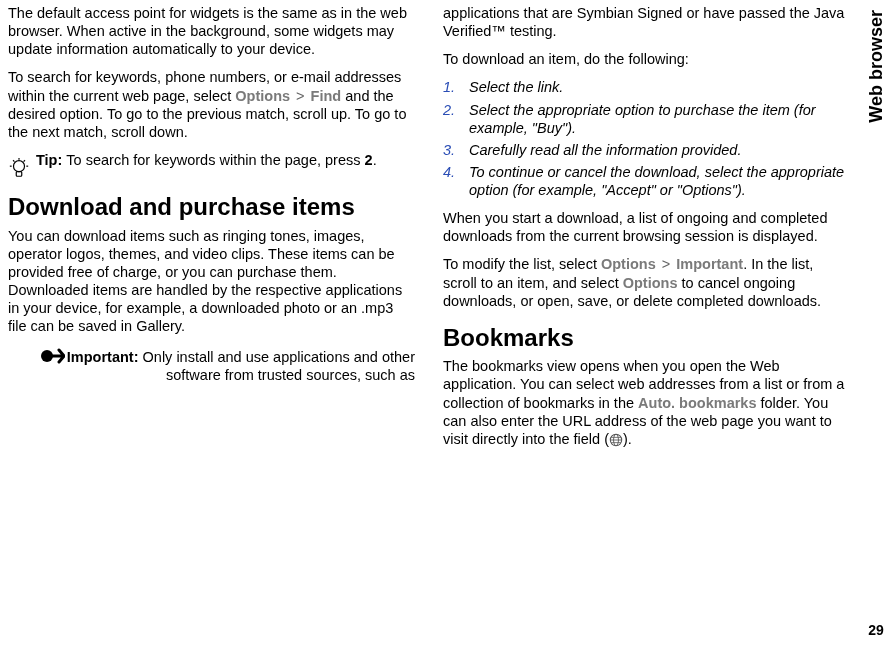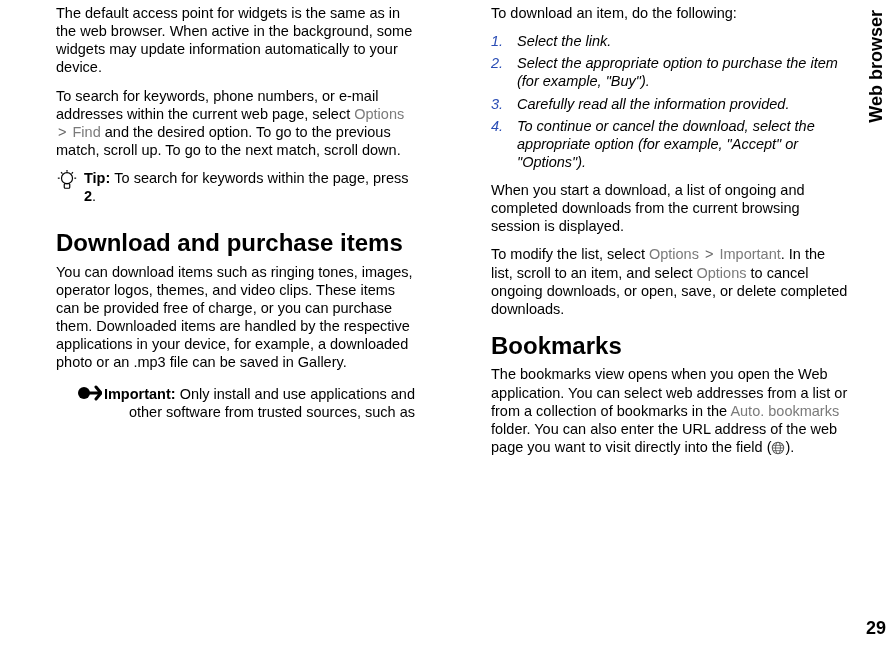--- a/index.html
+++ b/index.html
@@ -16,47 +16,46 @@
   }
   .page {
     display: flex;
     width: 100%;
     height: 100%;
     padding: 4px 0 6px 4px;
   }
   .col {
     flex: 1;
     padding: 0 16px 0 4px;
-    margin-left: 48px;
   }
   .col + .col {
     padding-left: 12px;
     padding-right: 10px;
   }
   h2 {
     font-size: 24px;
     font-weight: bold;
     margin-top: 14px;
     margin-bottom: 6px;
     line-height: 1.15;
   }
   p {
     margin-bottom: 10px;
   }
   .opt {
     color: #7a7a7a;
-    font-weight: normal;
+    font-weight: bold;
   }
   .sep {
     color: #666;
     padding: 0 2px;
   }
   .tipblock {
     display: flex;
-    align-items: flex-start;
+    align-items: flex-end;
     gap: 6px;
     margin-top: 6px;
     margin-bottom: 8px;
   }
   .bulb {
     width: 22px;
     height: 22px;
     flex-shrink: 0;
   }
   .bulb svg { width: 100%; height: 100%; }
@@ -105,21 +104,21 @@
   }
   .sidelabel {
     writing-mode: vertical-rl;
     transform: rotate(180deg);
     font-weight: bold;
     font-size: 18px;
     white-space: nowrap;
   }
   .pagenum {
     font-weight: bold;
-    font-size: 18px;
+    font-size: 14px;
   }
   .globe {
     width: 14px;
     height: 14px;
     display: inline-block;
     vertical-align: middle;
   }
   .globe svg { width: 100%; height: 100%; display: block; }
   b { font-weight: bold; }
 </style>
@@ -166,20 +165,21 @@
             <circle cx="8" cy="11" r="6" fill="#000"></circle>
             <path d="M 8 11 L 25 11 L 20 5 M 25 11 L 20 17" fill="none" stroke="#000" stroke-width="3" stroke-linecap="round" stroke-linejoin="round"></path>
           </svg>
       </span><b>Important:  </b><span>Only install and use applications and other software from trusted sources, such as </span>
     </p>
 
   </div>
 
   <div class="col">
 
+    <p>applications that are Symbian Signed or have passed the Java Verified™ testing.</p>
 
     <p>To download an item, do the following:</p>
 
     <ol>
       <li>Select the link.</li>
       <li>Select the appropriate option to purchase the item (for example, "Buy").</li>
       <li>Carefully read all the information provided.</li>
       <li>To continue or cancel the download, select the appropriate option (for example, "Accept" or "Options").</li>
     </ol>
 

